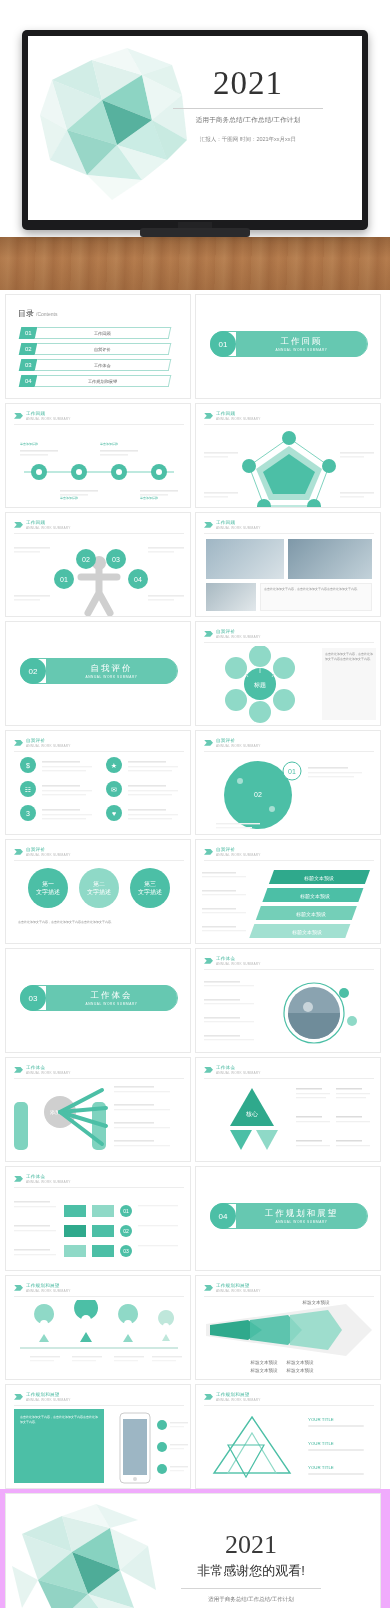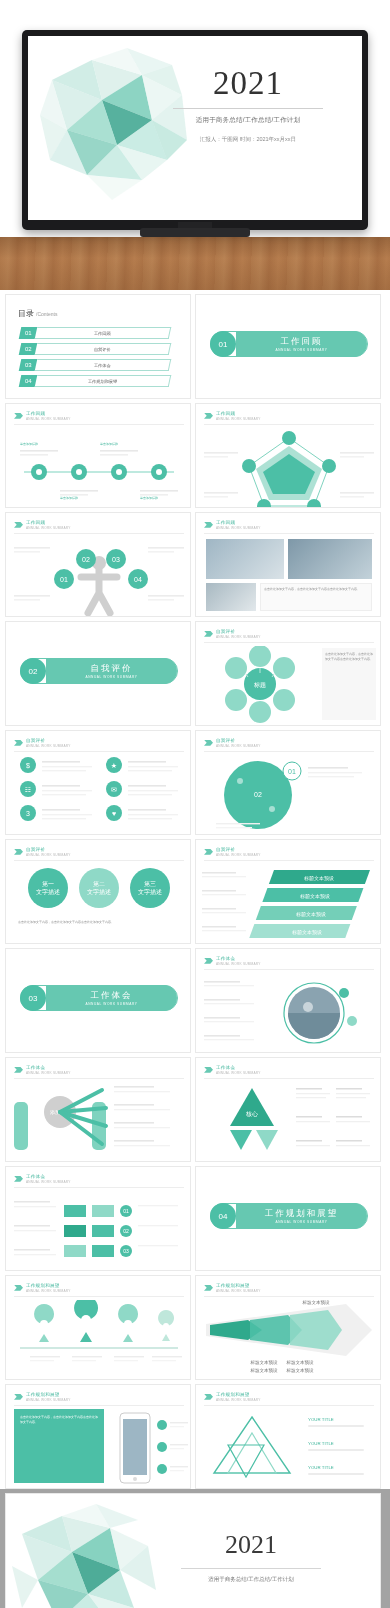--- a/index.html
+++ b/index.html
@@ -7,21 +7,21 @@
     margin: 0; padding: 0;
     width: 390px;
     background: #ffffff;
     font-family: "Liberation Sans", sans-serif;
   }
   #page {
     position: relative;
     width: 390px;
     height: 1608px;
     overflow: hidden;
-    background: #a3a3a3;
+    background: #f0abfc;
   }
 
   
   .hero {
     position: relative;
     width: 390px;
     height: 290px;
     background: linear-gradient(#ffffff 0%, #ffffff 85%, #ffffff 100%);
     overflow: hidden;
   }
@@ -858,19 +858,20 @@
         <polygon points="106,132 82,100 128,114" fill="#d5eee8" opacity="0.6"></polygon>
         <polygon points="104,34 142,52 114,76" fill="#e2f2ee" opacity="0.7"></polygon>
         <polygon points="114,76 142,52 150,96" fill="#bde3d9" opacity="0.45"></polygon>
         <polygon points="6,72 32,86 16,114" fill="#cdeae2" opacity="0.5"></polygon>
         <polygon points="56,22 90,10 104,34" fill="#eef7f5" opacity="0.8"></polygon>
         <polygon points="90,10 132,26 104,34" fill="#d9efe9" opacity="0.6"></polygon>
       </g>
     </svg>
     <div class="closing-txt">
       <div class="closing-year">2021</div>
+      <div class="closing-main">非常感谢您的观看!</div>
       <div class="closing-rule"></div>
       <div class="closing-sub">适用于商务总结/工作总结/工作计划</div>
 
     </div>
   </div>
 
 </div>
 
 </body></html>

